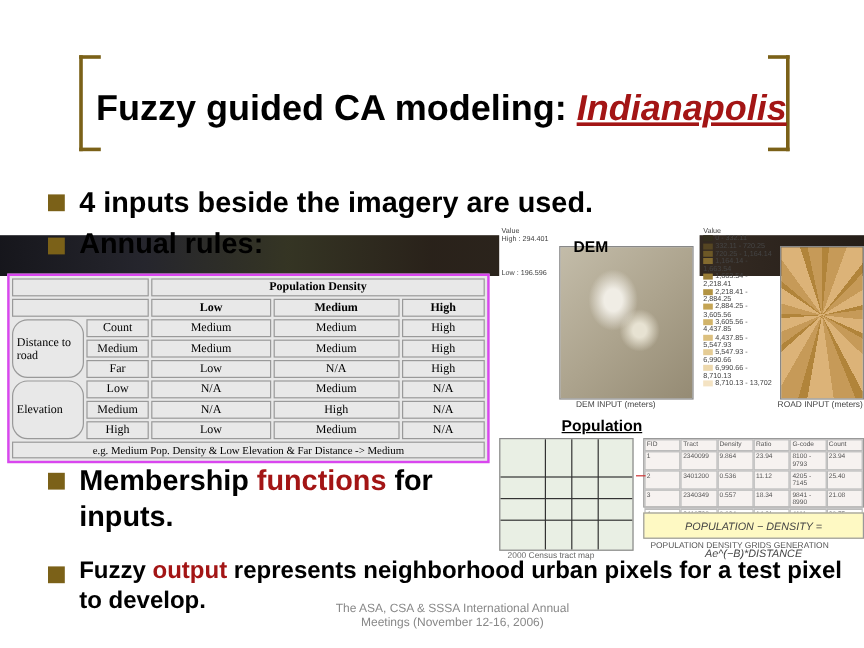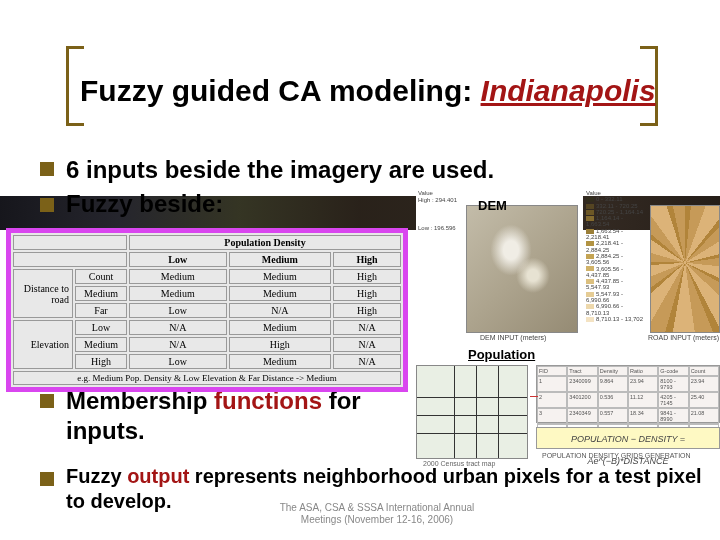--- a/index.html
+++ b/index.html
@@ -93,32 +93,32 @@
   }
 
   
   .rules-table {
     position: absolute;
     top: 228px;
     left: 6px;
     width: 402px;
     z-index: 3;
     background: #e8e8e8;
-    border: 5px solid #d946ef;
+    border: 2px solid #d946ef;
     font-family: "Times New Roman", serif;
     font-size: 10px;
     text-align: center;
   }
   .rules-table td, .rules-table th {
     border: 1px solid #999;
     padding: 1px 3px;
     font-weight: normal;
   }
   .rules-table .hdr { font-weight: bold; }
-  .rules-table .rowhdr { text-align: right; }
+  .rules-table .rowhdr { text-align: left; border-radius: 13px; }
   .footnote {
     font-size: 9px;
     text-align: center;
     padding: 2px 4px;
   }
 
   
   .dem-panel {
     position: absolute;
     top: 187px;
@@ -350,24 +350,24 @@
 
 <div class="title-wrap">
   <div class="bracket-left"></div>
   <div class="bracket-right"></div>
   <div class="title">
     <span>Fuzzy guided CA modeling: </span><span class="title-emph">Indianapolis</span>
   </div>
 </div>
 
 <div class="bullet b1"></div>
-<div class="line1">6 inputs beside the imagery are used.</div>
+<div class="line1">4 inputs beside the imagery are used.</div>
 
 <div class="bullet b2"></div>
-<div class="line2">Fuzzy beside:</div>
+<div class="line2">Annual rules:</div>
 
 <table class="rules-table" id="rules-table">
     <tbody>
       <tr>
         <td colspan="2"></td>
         <td class="hdr" colspan="3">Population Density</td>
       </tr>
       <tr>
         <td colspan="2"></td>
         <td class="hdr">Low</td>

